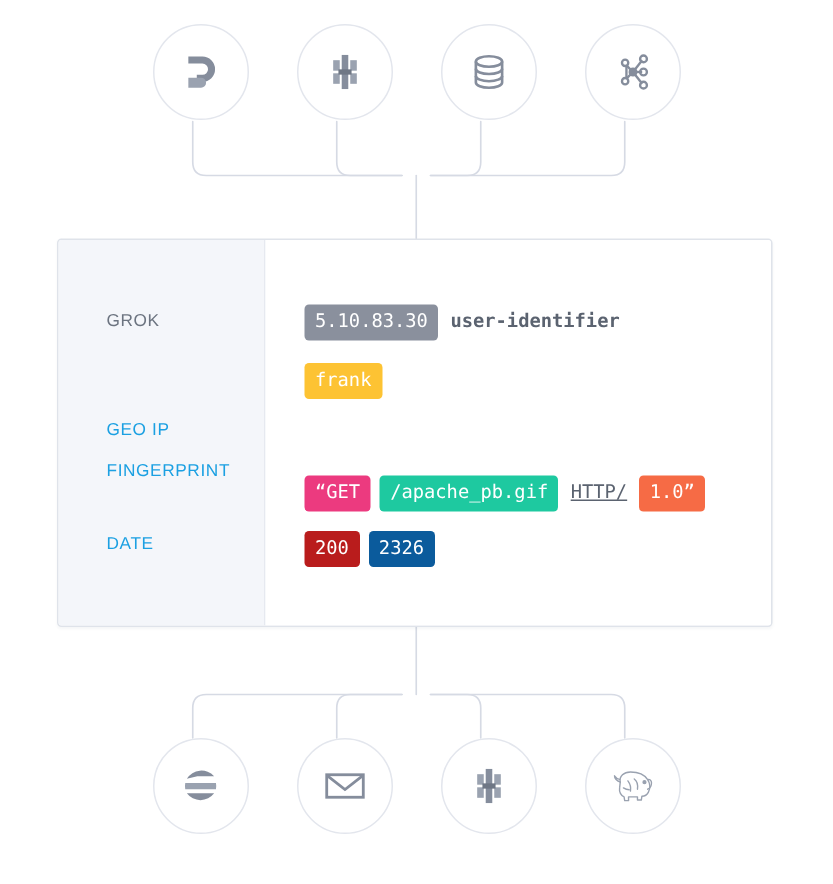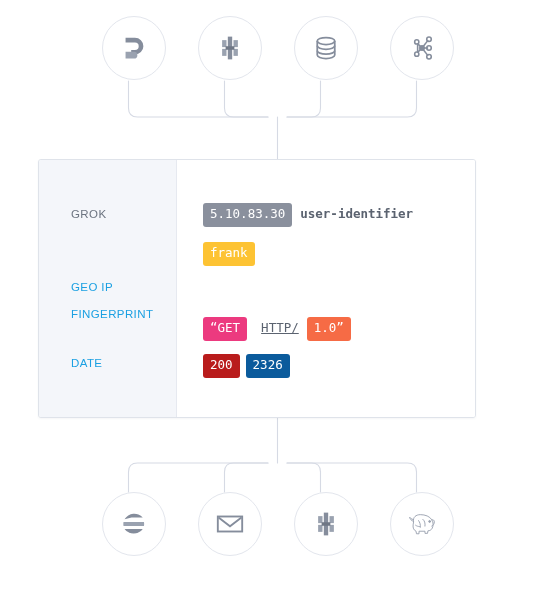--- a/index.html
+++ b/index.html
@@ -42,21 +42,21 @@
     align-items: center;
     justify-content: center;
     flex: 0 0 auto;
   }
   .icon-circle svg { display: block; }
 
   
   .panel {
     position: absolute;
     left: 38px; top: 159px;
-    width: 438px; height: 259px;
+    width: 477px; height: 259px;
     background: #ffffff;
     border: 1px solid #dfe3ea;
     border-radius: 3px;
     display: flex;
     box-shadow: 0 1px 2px rgba(60,70,90,.05);
     overflow: hidden;
   }
   .panel-side {
     width: 138px;
     background: #f4f6fa;
@@ -217,20 +217,21 @@
       </div>
 
       <div class="trow r2">
         <span class="tok" style="color: rgb(255, 255, 255); background: rgb(253, 195, 51);">frank</span>
       </div>
 
 
       <div class="trow r4">
         <span class="tok" style="color: rgb(255, 255, 255); background: rgb(236, 58, 127);">“GET</span>
         <span class="gap"></span>
+        <span class="tok" style="color: rgb(255, 255, 255); background: rgb(30, 201, 160);">/apache_pb.gif</span>
         <span class="tok plain" style="color: rgb(91, 99, 112); text-decoration: underline;">HTTP/</span>
         <span class="gap-sm"></span>
         <span class="tok" style="color: rgb(255, 255, 255); background: rgb(246, 107, 69);">1.0”</span>
       </div>
 
       <div class="trow r5">
         <span class="tok" style="color: rgb(255, 255, 255); background: #b91c1c;">200</span>
         <span class="gap"></span>
         <span class="tok" style="color: rgb(255, 255, 255); background: rgb(11, 91, 156);">2326</span>
       </div>

